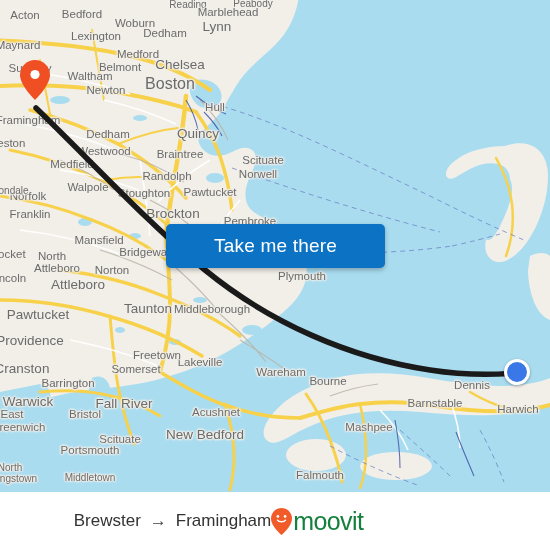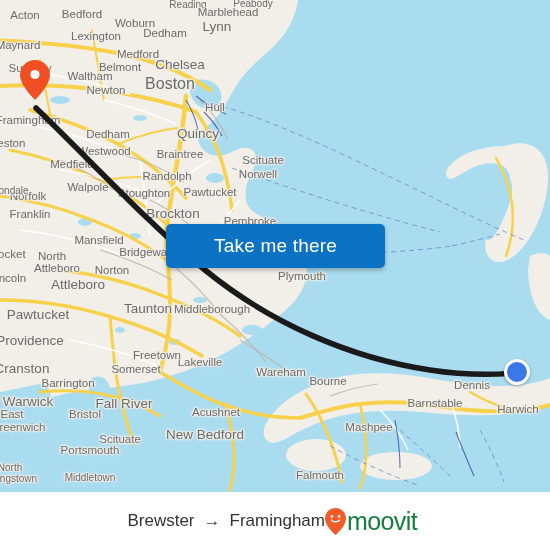--- a/index.html
+++ b/index.html
@@ -74,21 +74,21 @@
     background:rgba(255,255,255,.78);
     font-size:11.5px; color:#333;
     border-top-right-radius:3px;
   }
 
   
   #footer {
     position:absolute; left:0; top:492px;
     width:435px; height:58px;
     background:#ffffff;
-    display:flex; align-items:center; justify-content:flex-end;
+    display:flex; align-items:center; justify-content:center;
     padding:0 18px 0 20px;
   }
   #route-summary {
     display:flex; align-items:center; gap:9px;
     font-size:17px; color:#333333;
   }
   #route-arrow { font-size:17px; color:#444; }
   #moovit-logo { display:flex; align-items:center; gap:1px; }
   #moovit-wordmark { font-size:25px; color:#15803d; letter-spacing:-.6px; font-weight:400; }
 </style>

